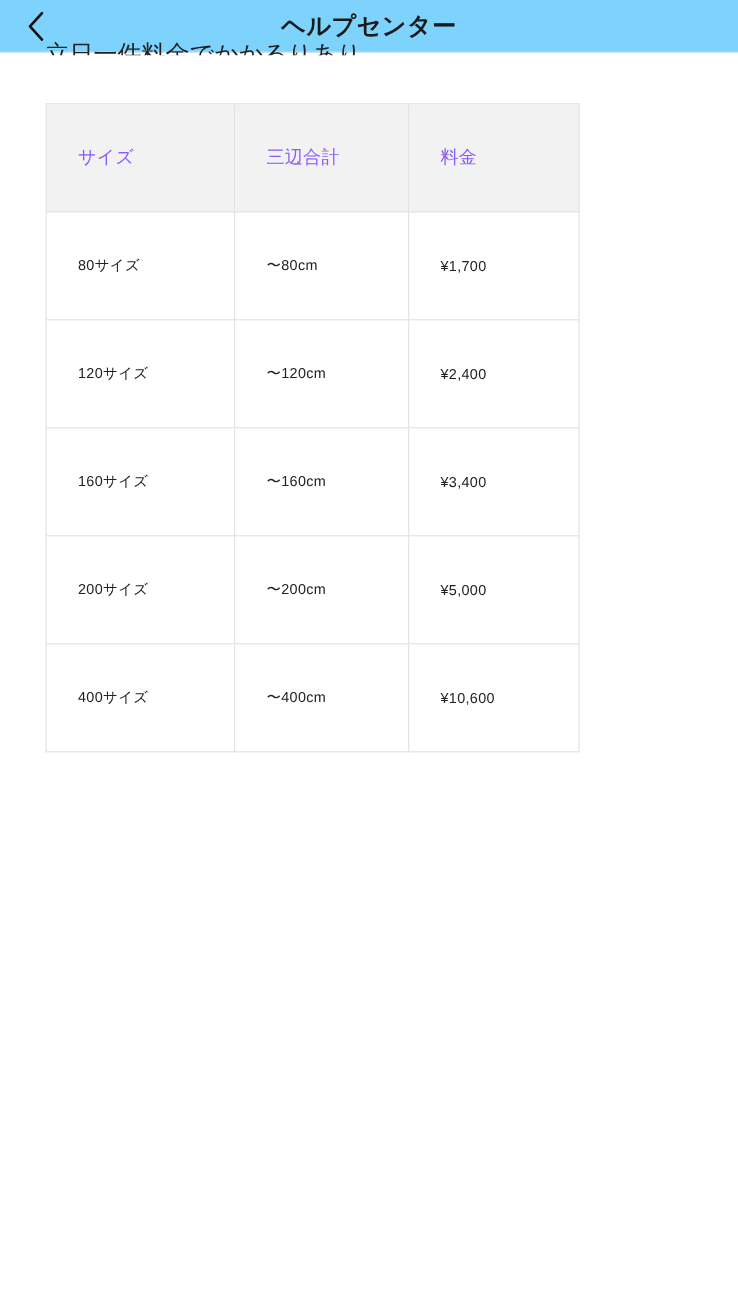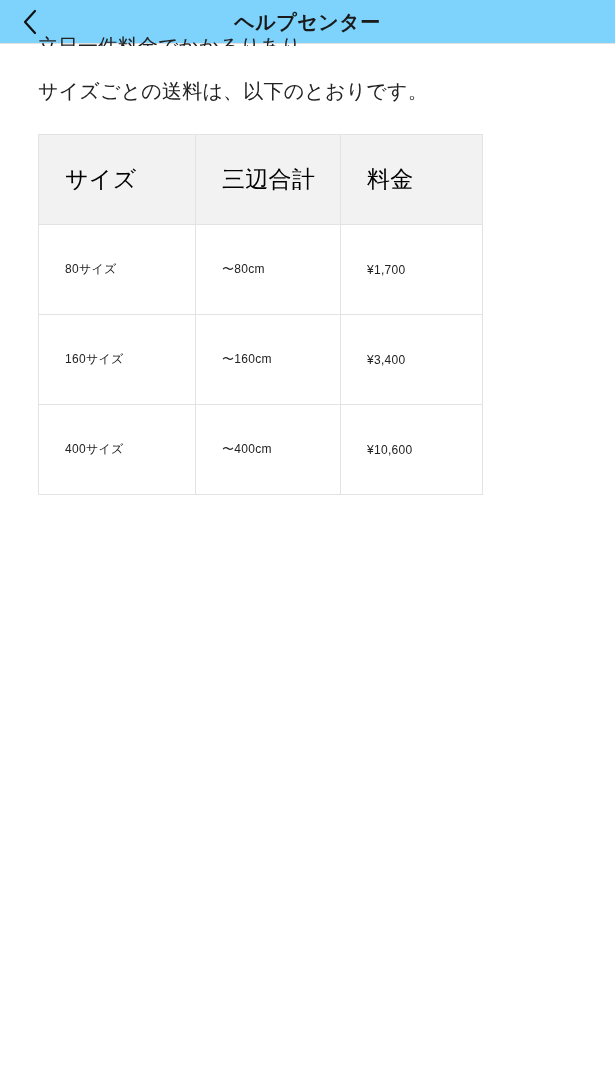--- a/index.html
+++ b/index.html
@@ -92,22 +92,22 @@
     font-size: 12px;
     font-weight: 400;
     text-align: left;
     color: #222;
     vertical-align: middle;
     box-sizing: border-box;
     letter-spacing: 0.3px;
   }
   .fee-table thead th {
     background: #f2f2f2;
-    color: #000000;
-    font-size: 23px;
+    color: #8b5cf6;
+    font-size: 15px;
   }
   .fee-table col.c1 { width: 157px; }
   .fee-table col.c2 { width: 145px; }
   .fee-table col.c3 { width: 142px; }
 
   .fee-table td.num,
   .fee-table th.num {
   }
 
   
@@ -131,21 +131,20 @@
       <svg width="16" height="26" viewBox="0 0 16 26" aria-hidden="true">
         <polyline points="13,2 3,13 13,24" fill="none" stroke="#111111" stroke-width="2.2" stroke-linecap="round" stroke-linejoin="round"></polyline>
       </svg>
     </span>
   </div>
   <div class="header-title">ヘルプセンター</div>
 </div>
 
 <div class="content">
   <div class="clipped-line">立日一件料金でかかるりあり。</div>
-  <p class="paragraph">サイズごとの送料は、以下のとおりです。</p>
 
   <table class="fee-table">
     <colgroup>
       <col class="c1">
         <col class="c2">
         <col class="c3">
     </colgroup>
     <thead>
       <tr>
         <th>サイズ</th>
@@ -153,23 +152,33 @@
         <th class="num">料金</th>
       </tr>
     </thead>
     <tbody>
       <tr>
         <td>80サイズ</td>
         <td>〜80cm</td>
         <td class="num">¥1,700</td>
       </tr>
       <tr>
+        <td>120サイズ</td>
+        <td>〜120cm</td>
+        <td class="num">¥2,400</td>
+      </tr>
+      <tr>
         <td>160サイズ</td>
         <td>〜160cm</td>
         <td class="num">¥3,400</td>
+      </tr>
+      <tr>
+        <td>200サイズ</td>
+        <td>〜200cm</td>
+        <td class="num">¥5,000</td>
       </tr>
       <tr>
         <td>400サイズ</td>
         <td>〜400cm</td>
         <td class="num">¥10,600</td>
       </tr>
     </tbody>
   </table>
 </div>
 

